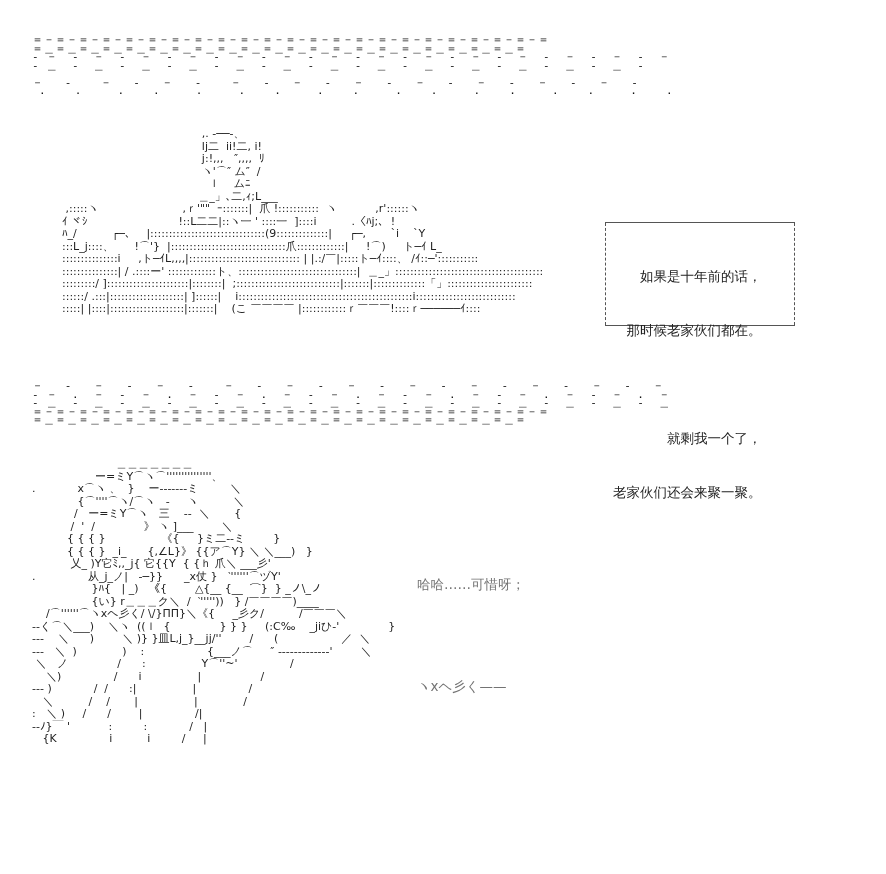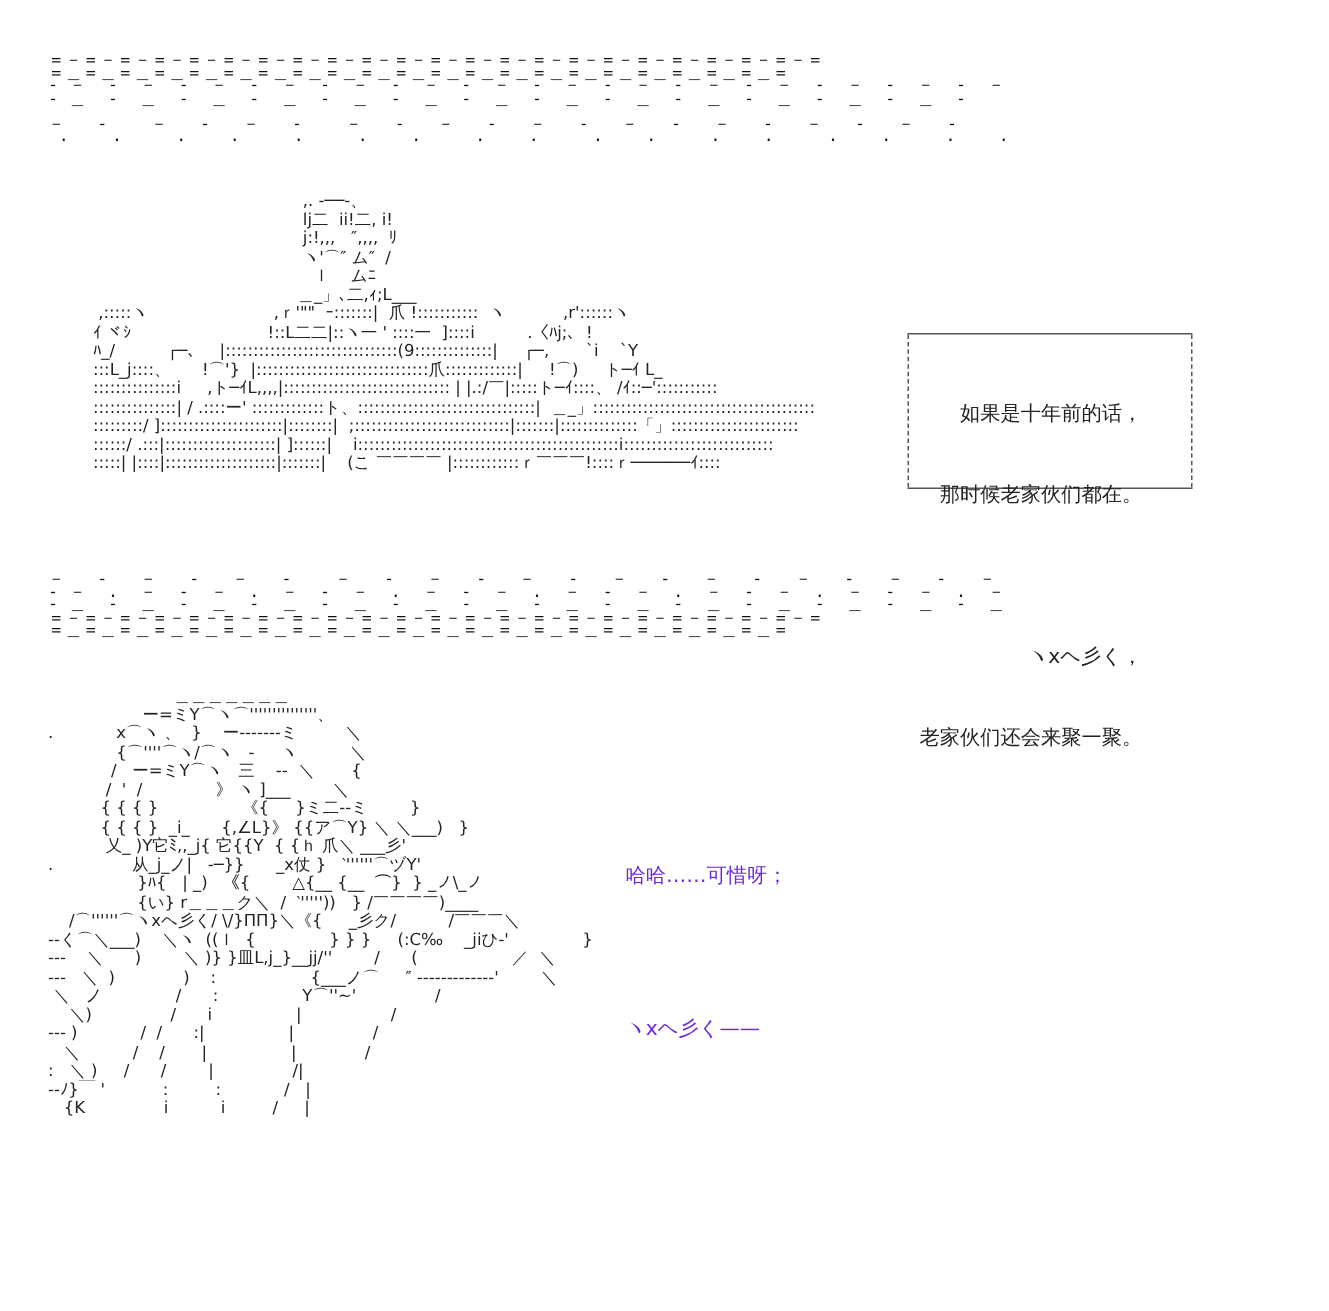--- a/index.html
+++ b/index.html
@@ -80,21 +80,21 @@
       display: block;
       height: 18px;
     }
     .speech {
       position: absolute;
       left: 417px;
       top: 539px;
       font-family: "DejaVu Sans", sans-serif;
       font-size: 13.5px;
       line-height: 18px;
-      color: #6d28d9;
+      color: #737373;
       white-space: pre;
     }
     .speech-line {
       display: block;
       height: 18px;
     }
     .speech-gap {
       display: block;
       height: 12px;
     }
@@ -112,21 +112,21 @@
   <span class="dash-line"> .    .     .    .     .     .    .     .    .     .    .     .    .     .    .     .    .</span>
 </div>
 
 <pre class="art-block" style="left:62px; top:128px;"><span class="art-line">                                        ,. ‐──‐、</span><span class="art-line">                                        lj二  ii!二, i!</span><span class="art-line">                                        j:!,,,   ″,,,,  ﾘ</span><span class="art-line">                                        ヽ'⌒″ ム″  /</span><span class="art-line">                                          ｌ    ムﾆ</span><span class="art-line">                                       ＿_」､二,ｨ;L___</span><span class="art-line"> ,:::::ヽ                        ,ｒ'""  ｰ:::::::|  爪 !:::::::::::  ヽ           ,r'::::::ヽ</span><span class="art-line">ｲ ヾｼ                          !::L二二|::ヽ一 ' ::::一  ]::::i          .〈ﾊj;､  !</span><span class="art-line">ﾊ_/          ┌─、   |:::::::::::::::::::::::::::::::(9::::::::::::::|     ┌─,       `i    `Y</span><span class="art-line">:::L_j::::、      !⌒'}  |:::::::::::::::::::::::::::::::爪:::::::::::::|     !⌒)     ト─ｲ L_</span><span class="art-line">:::::::::::::::i     ,ト─ｲL,,,,|:::::::::::::::::::::::::::::: | |.:/￣|:::::ト─ｲ::::、 /ｲ::─':::::::::::</span><span class="art-line">:::::::::::::::| / .::::ー' :::::::::::::ト、::::::::::::::::::::::::::::::::|  ＿_」::::::::::::::::::::::::::::::::::::::::</span><span class="art-line">:::::::::/ ]::::::::::::::::::::::|::::::::|  ;::::::::::::::::::::::::::::|:::::::|::::::::::::::「」:::::::::::::::::::::::</span><span class="art-line">::::::/ .:::|::::::::::::::::::::| ]::::::|    i:::::::::::::::::::::::::::::::::::::::::::::::i:::::::::::::::::::::::::::</span><span class="art-line">:::::| |::::|::::::::::::::::::::|:::::::|    (こ ￣￣￣￣ |::::::::::::ｒ￣￣￣!::::ｒ──────ｲ::::</span></pre>
 
 <div class="caption-box">
   <div class="caption-text">
     <span class="caption-line">如果是十年前的话，</span>
     <span class="caption-line">那时候老家伙们都在。</span>
     <span class="caption-line"></span>
-    <span class="caption-line">ヽxヘ彡く，</span>
+    <span class="caption-line">就剩我一个了，</span>
     <span class="caption-line">老家伙们还会来聚一聚。</span>
   </div>
 </div>
 
 <div class="dash-group" style="top:382px;">
   <span class="dash-line">－   -   －   -   －   -    －   -   －   -   －   -   －   -   －   -   －   -   －   -   －</span>
   <span class="dash-line">- －  .  －  -  －  .  －  -  －  .  －  -  －  .  －  -  －  .  －  -  －  .  －  -  －  .  －</span>
   <span class="dash-line">- ＿  -  ＿  -  ＿  -  ＿  -  ＿  -  ＿  -  ＿  -  ＿  -  ＿  -  ＿  -  ＿  -  ＿  -  ＿  -  ＿</span>
   <span class="dash-line">＝－＝－＝－＝－＝－＝－＝－＝－＝－＝－＝－＝－＝－＝－＝－＝－＝－＝－＝－＝－＝－＝－＝</span>
   <span class="dash-line">＝＿＝＿＝＿＝＿＝＿＝＿＝＿＝＿＝＿＝＿＝＿＝＿＝＿＝＿＝＿＝＿＝＿＝＿＝＿＝＿＝＿＝</span>

